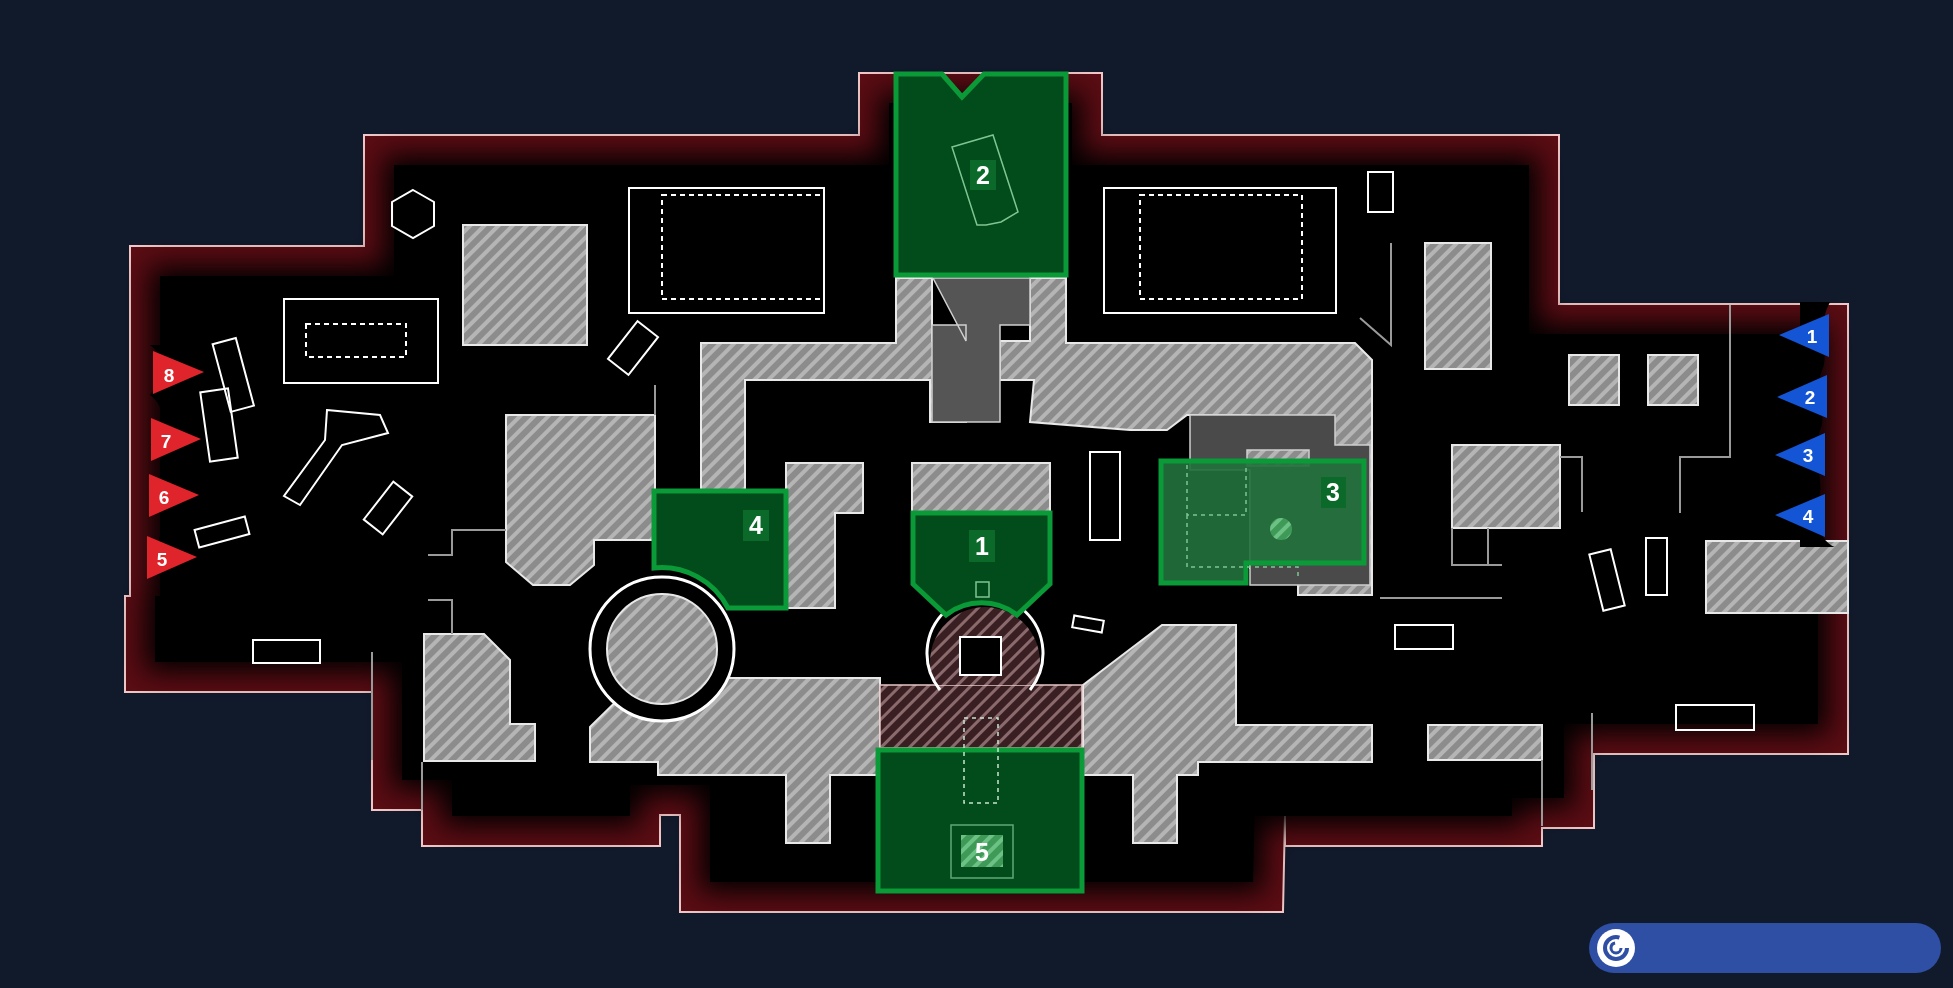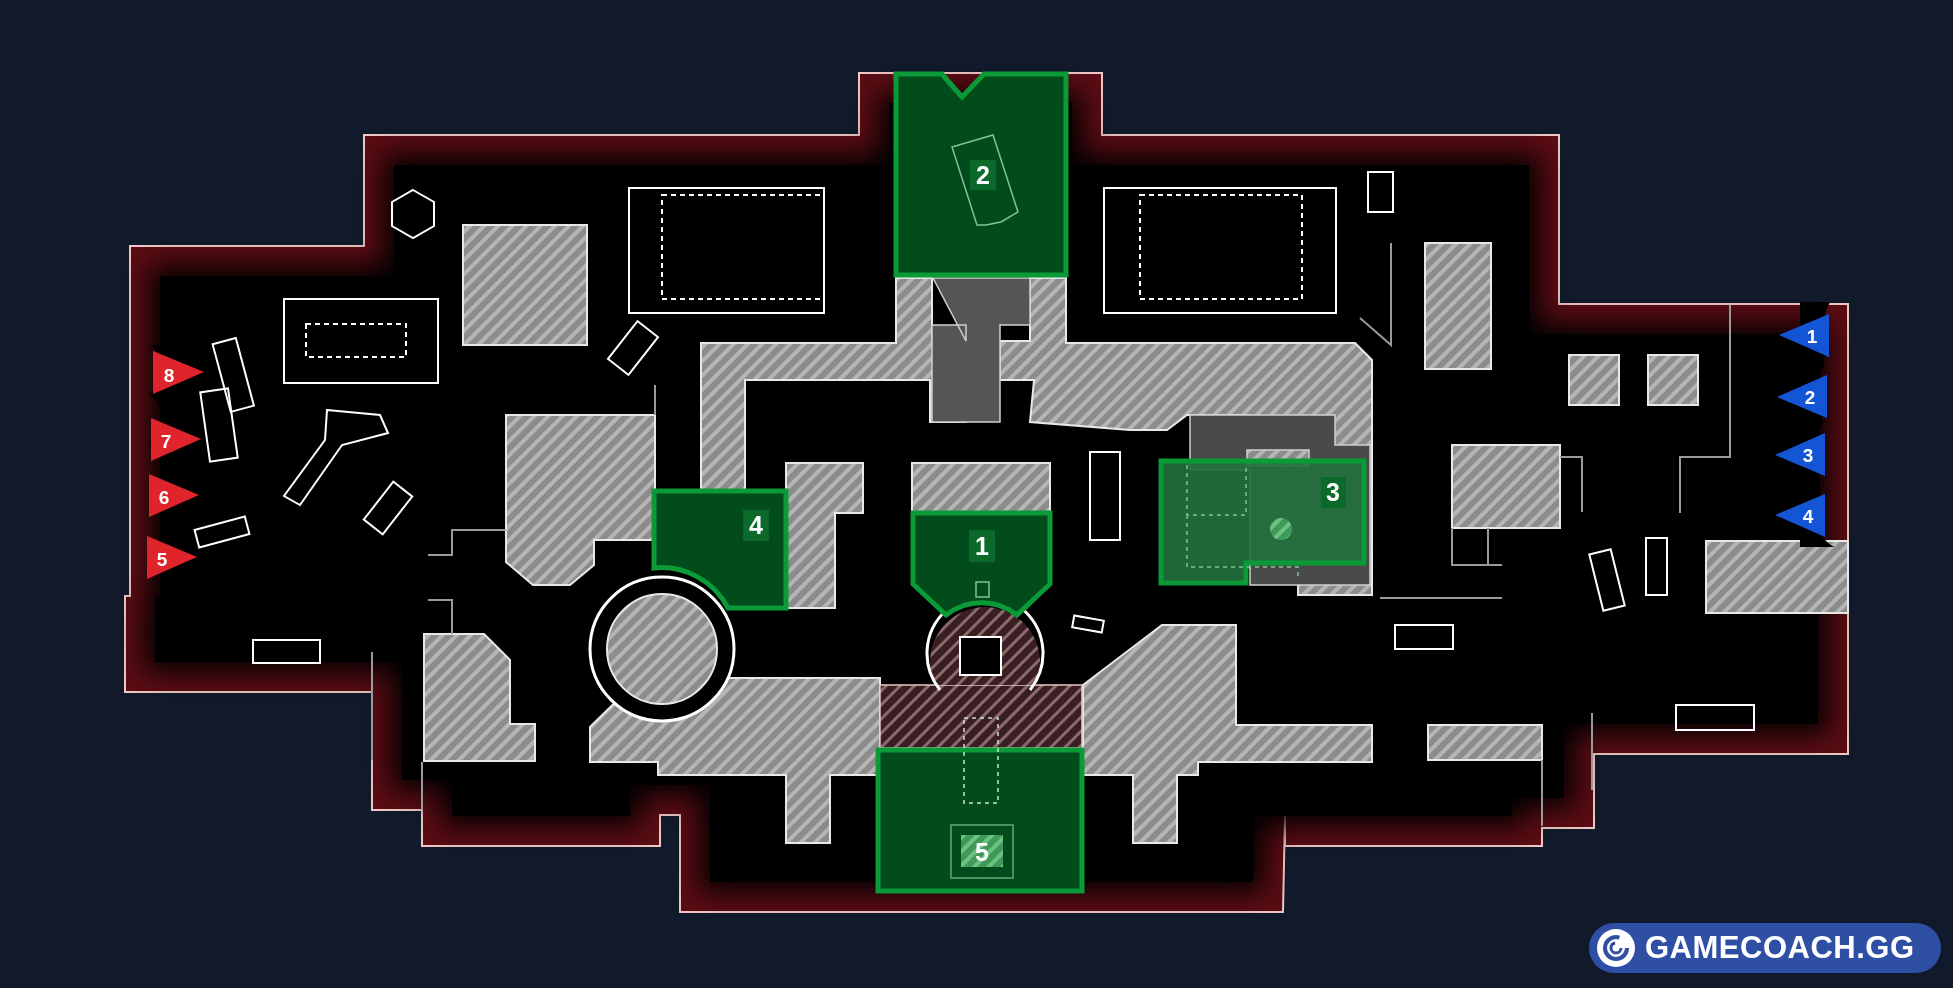--- a/index.html
+++ b/index.html
@@ -193,14 +193,13 @@
   </g>
 </svg>
 
 <div class="brand">
   <div class="brand-logo">
     <svg width="30" height="30" viewBox="0 0 30 30">
       <circle cx="15" cy="15" r="11" fill="none" stroke="#2f4fa5" stroke-width="4" stroke-dasharray="55 20"></circle>
       <circle cx="15" cy="15" r="5" fill="none" stroke="#2f4fa5" stroke-width="3" stroke-dasharray="22 10"></circle>
     </svg>
   </div>
-  <span class="brand-text">GAMECOACH.GG</span>
 </div>
 
 </body></html>

